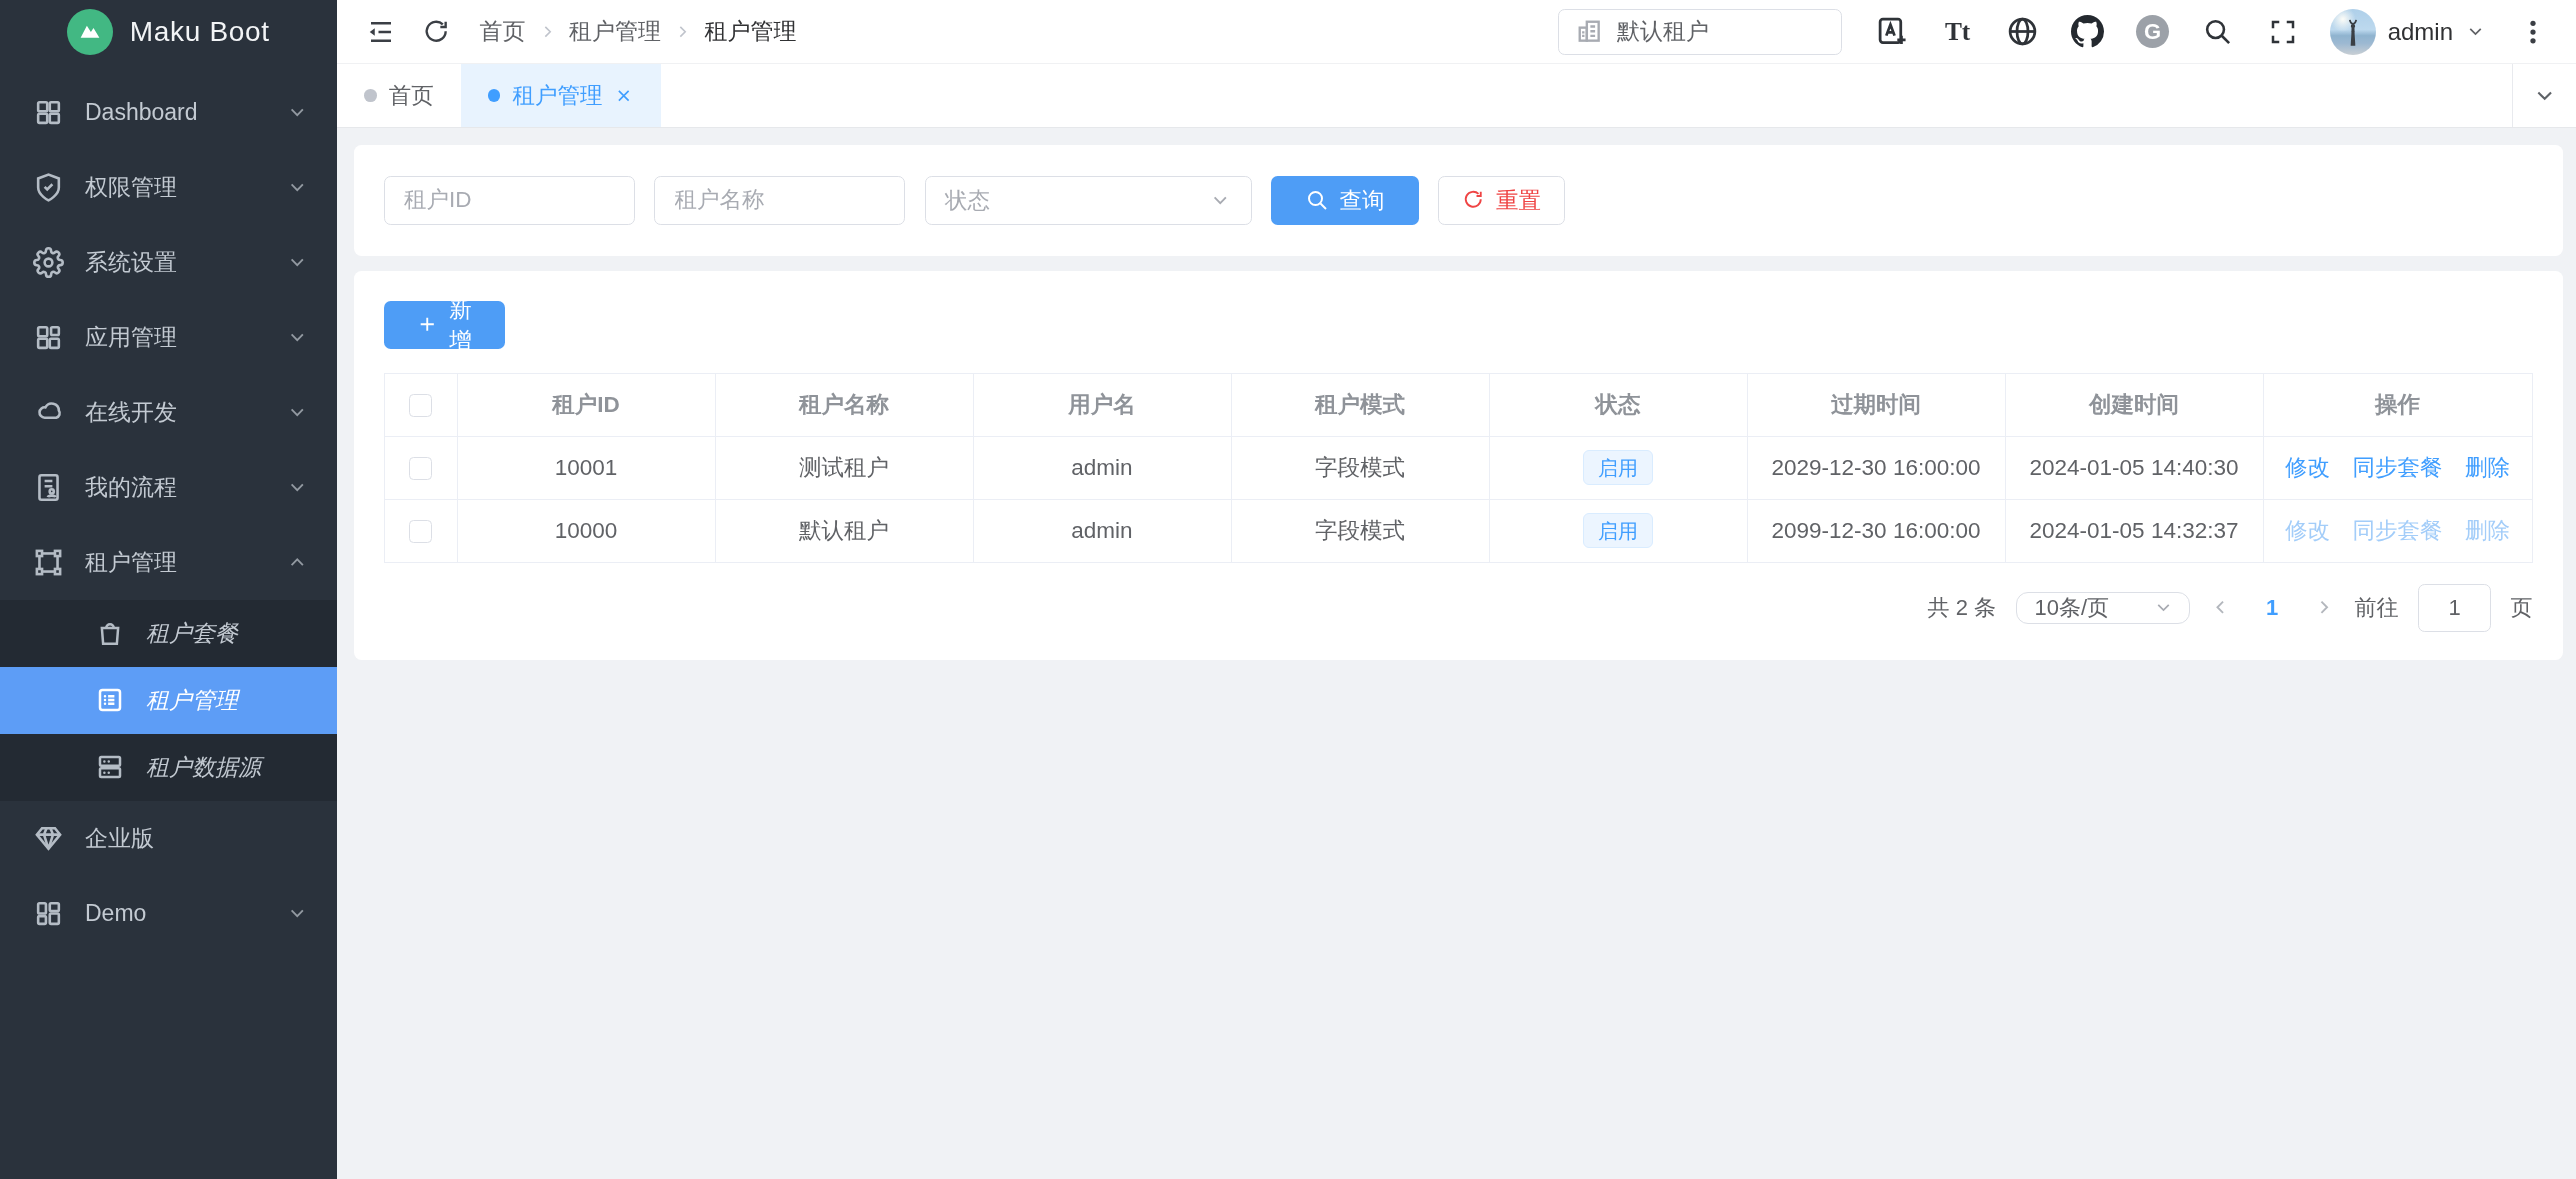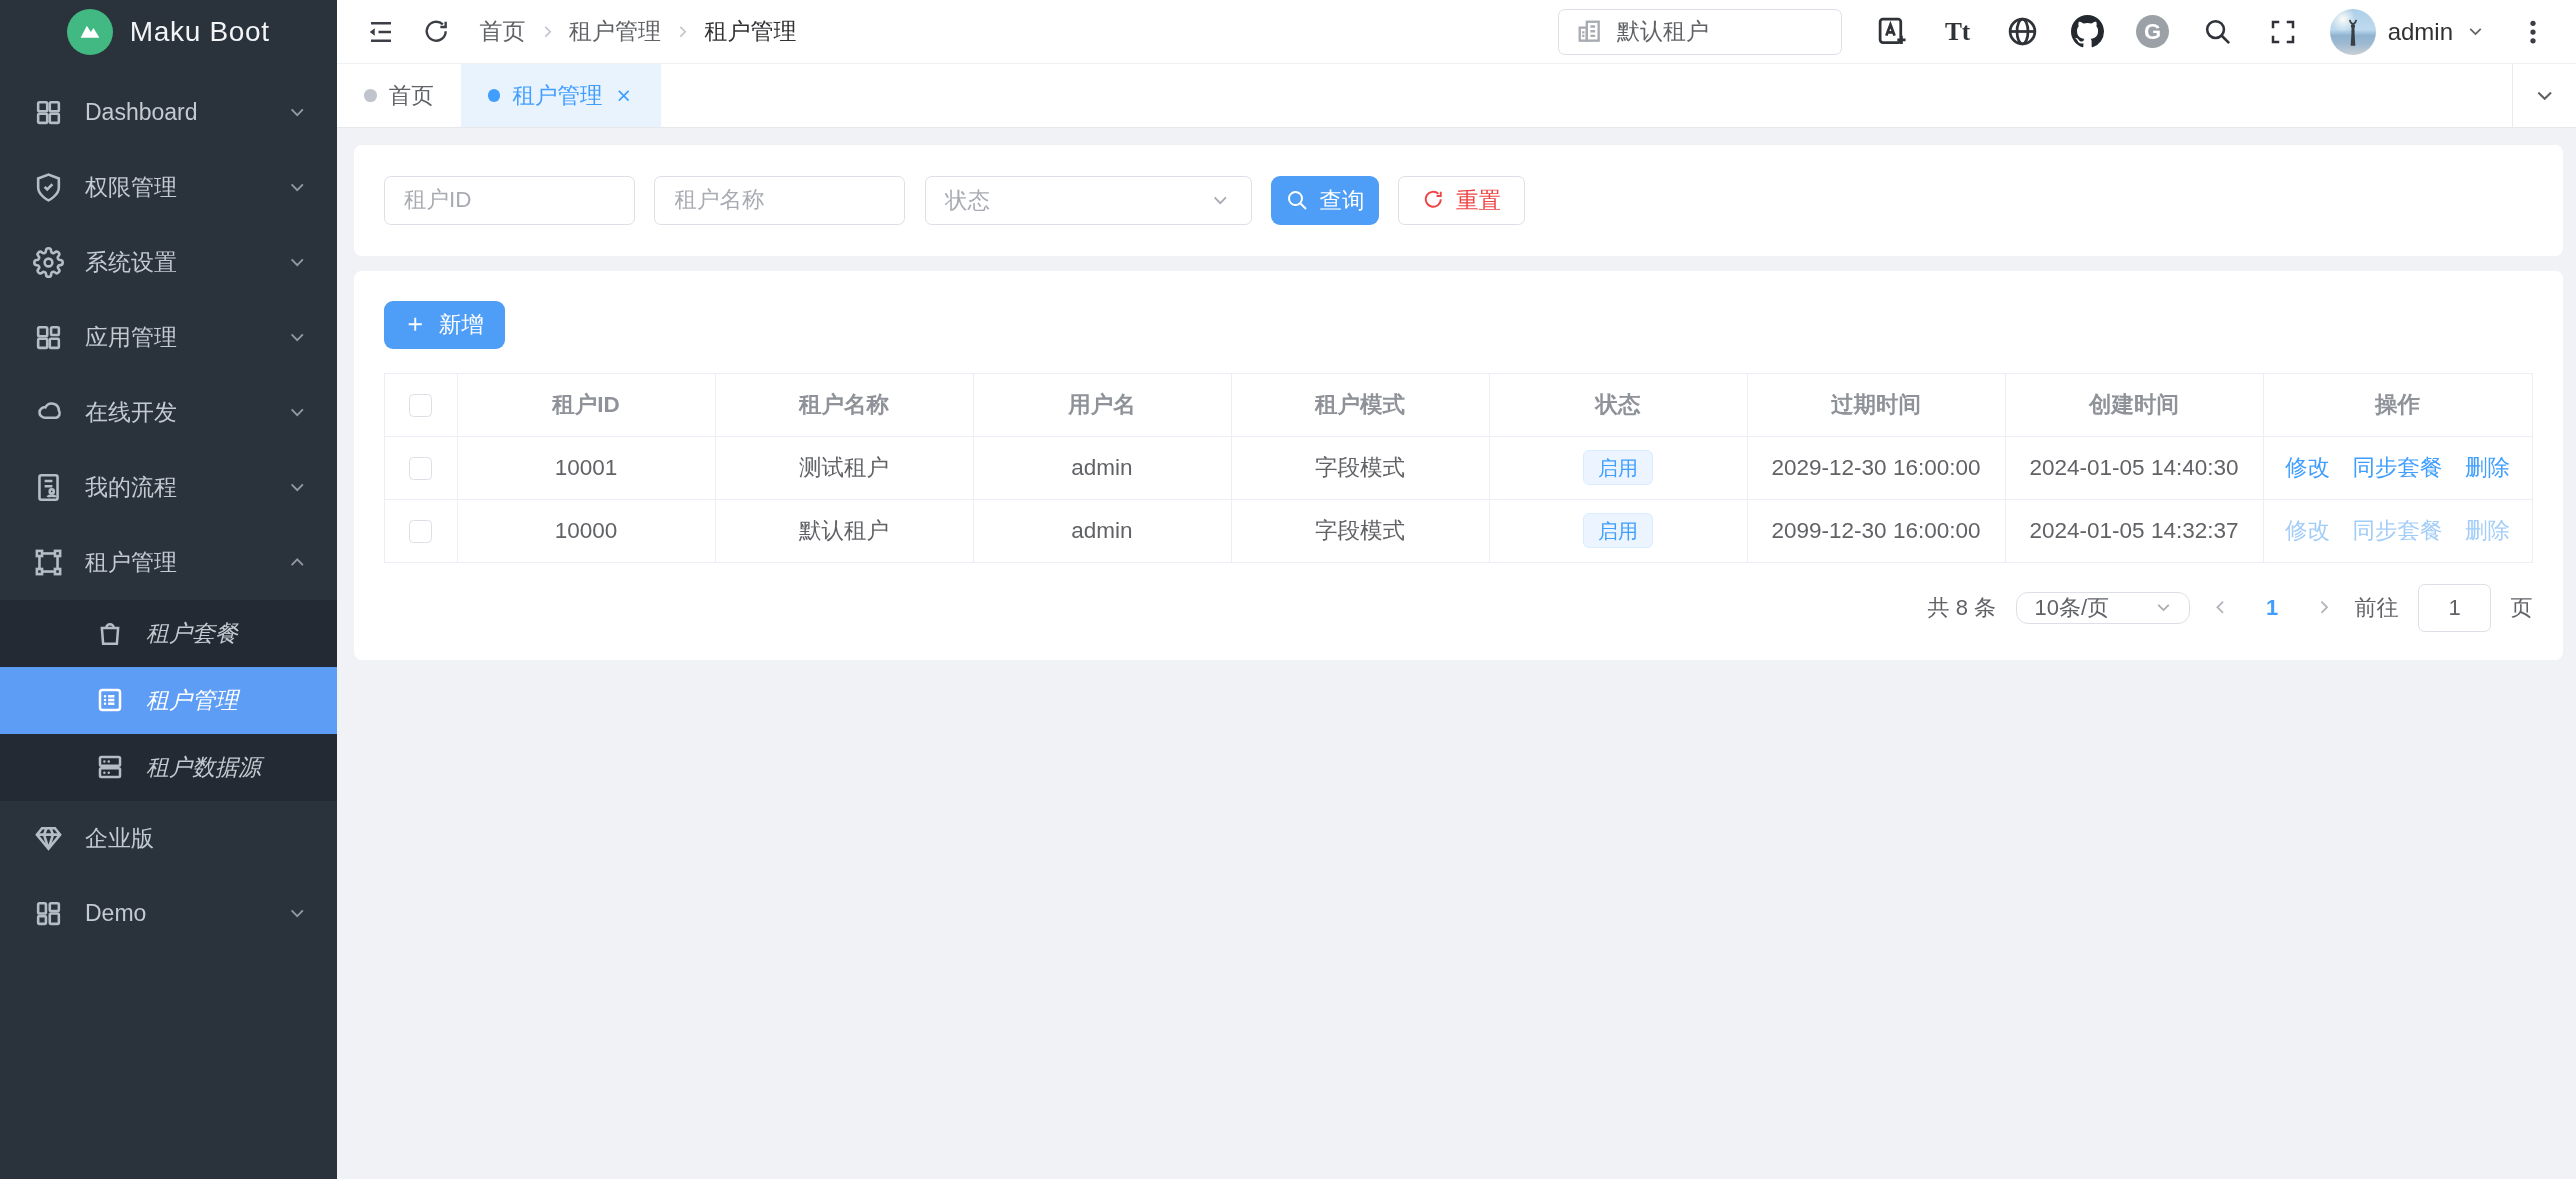--- a/index.html
+++ b/index.html
@@ -71,21 +71,21 @@
   
   .content { flex:1; background:#f0f2f5; padding:16.5px 13.5px 0 16.5px; overflow:hidden; }
   .card { background:#fff; border-radius:7.5px; }
   .search-card { padding:31px 30px; display:flex; align-items:center; gap:19.5px; }
   .f-input { width:251px; height:49px; border:1.5px solid #dcdfe6; border-radius:6.7px; padding:0 19.5px; font-size:22.5px; color:#606266; outline:none; font-family:inherit; background:#fff; }
   .f-input::placeholder { color:#a8abb2; }
   .f-select { width:327px; height:49px; border:1.5px solid #dcdfe6; border-radius:6.7px; display:flex; align-items:center; justify-content:space-between; padding:0 19.5px; cursor:pointer; background:#fff; }
   .f-select .ph { font-size:22.5px; color:#a8abb2; }
   .f-select .chev { width:22.5px; height:22.5px; color:#a8abb2; }
   .btn { height:49px; border-radius:6.7px; display:inline-flex; align-items:center; justify-content:center; gap:10.5px; font-size:22.5px; cursor:pointer; border:none; font-family:inherit; }
-  .btn-primary { background:#4e9df6; color:#fff; padding:0 14px;border-radius:9px; }
+  .btn-primary { background:#4e9df6; color:#fff; padding:0 34px; }
   .btn-plain { background:#fff; color:#ef4444; border:1.5px solid #dcdfe6; padding:0 22.5px; }
   .btn .bic { width:24px; height:24px; }
 
   .table-card { margin-top:15px; padding:30px 30px 28.4px 30px; display:flex; flex-direction:column; }
   .add-btn { width:121px; height:48px; }
   table.grid { border-collapse:collapse; table-layout:fixed; width:2149px; margin-top:24px; }
   .grid th, .grid td { border:1.5px solid #ebeef5; text-align:center; font-size:22.5px; height:63px; padding:0 7.5px; }
   .grid th { color:#8f9399; font-weight:600; background:#fff; }
   .grid td { color:#606266; }
   .cb { display:inline-block; width:23px; height:23px; border:1.5px solid #dcdfe6; border-radius:4.5px; background:#fff; vertical-align:middle; cursor:pointer; }
@@ -510,21 +510,21 @@
                 <span class="alink">修改</span>
                 <span class="alink">同步套餐</span>
                 <span class="alink">删除</span>
               </span>
             </td>
           </tr>
         </tbody>
       </table>
 
       <div class="pager">
-        <span>共 8 条</span>
+        <span>共 2 条</span>
         <div class="pg-select">
           <span>10条/页</span>
           <span class="chev">
               <svg viewBox="0 0 24 24" width="21" height="21" fill="none" stroke="currentColor" stroke-width="2">
                 <path d="M6 9l6 6 6-6"></path>
               </svg>
             </span>
         </div>
         <span class="pg-arrow">
             <svg viewBox="0 0 24 24" width="22.5" height="22.5" fill="none" stroke="currentColor" stroke-width="2">

